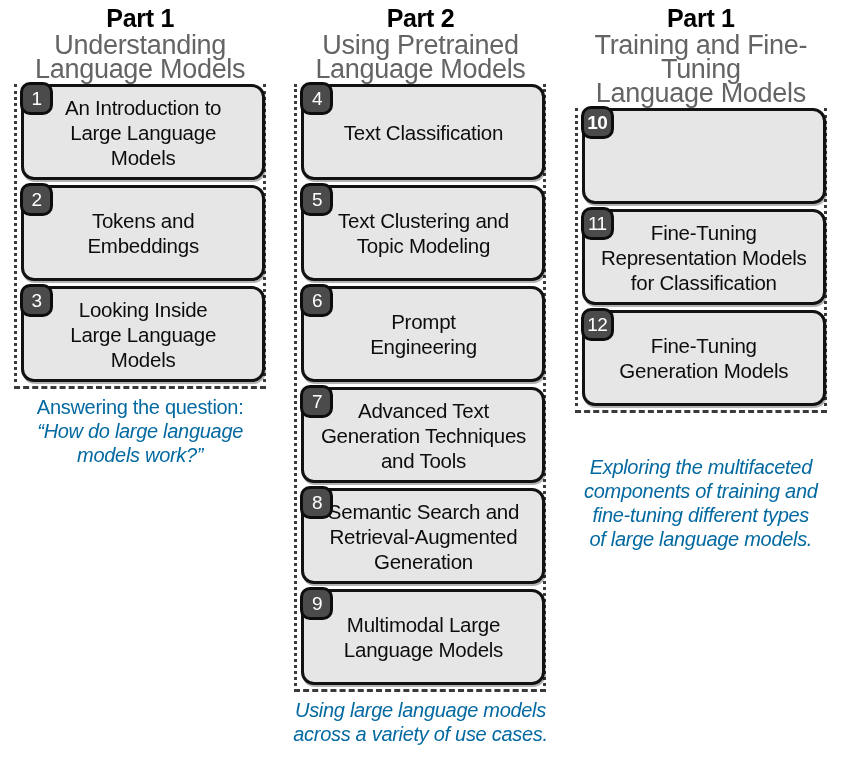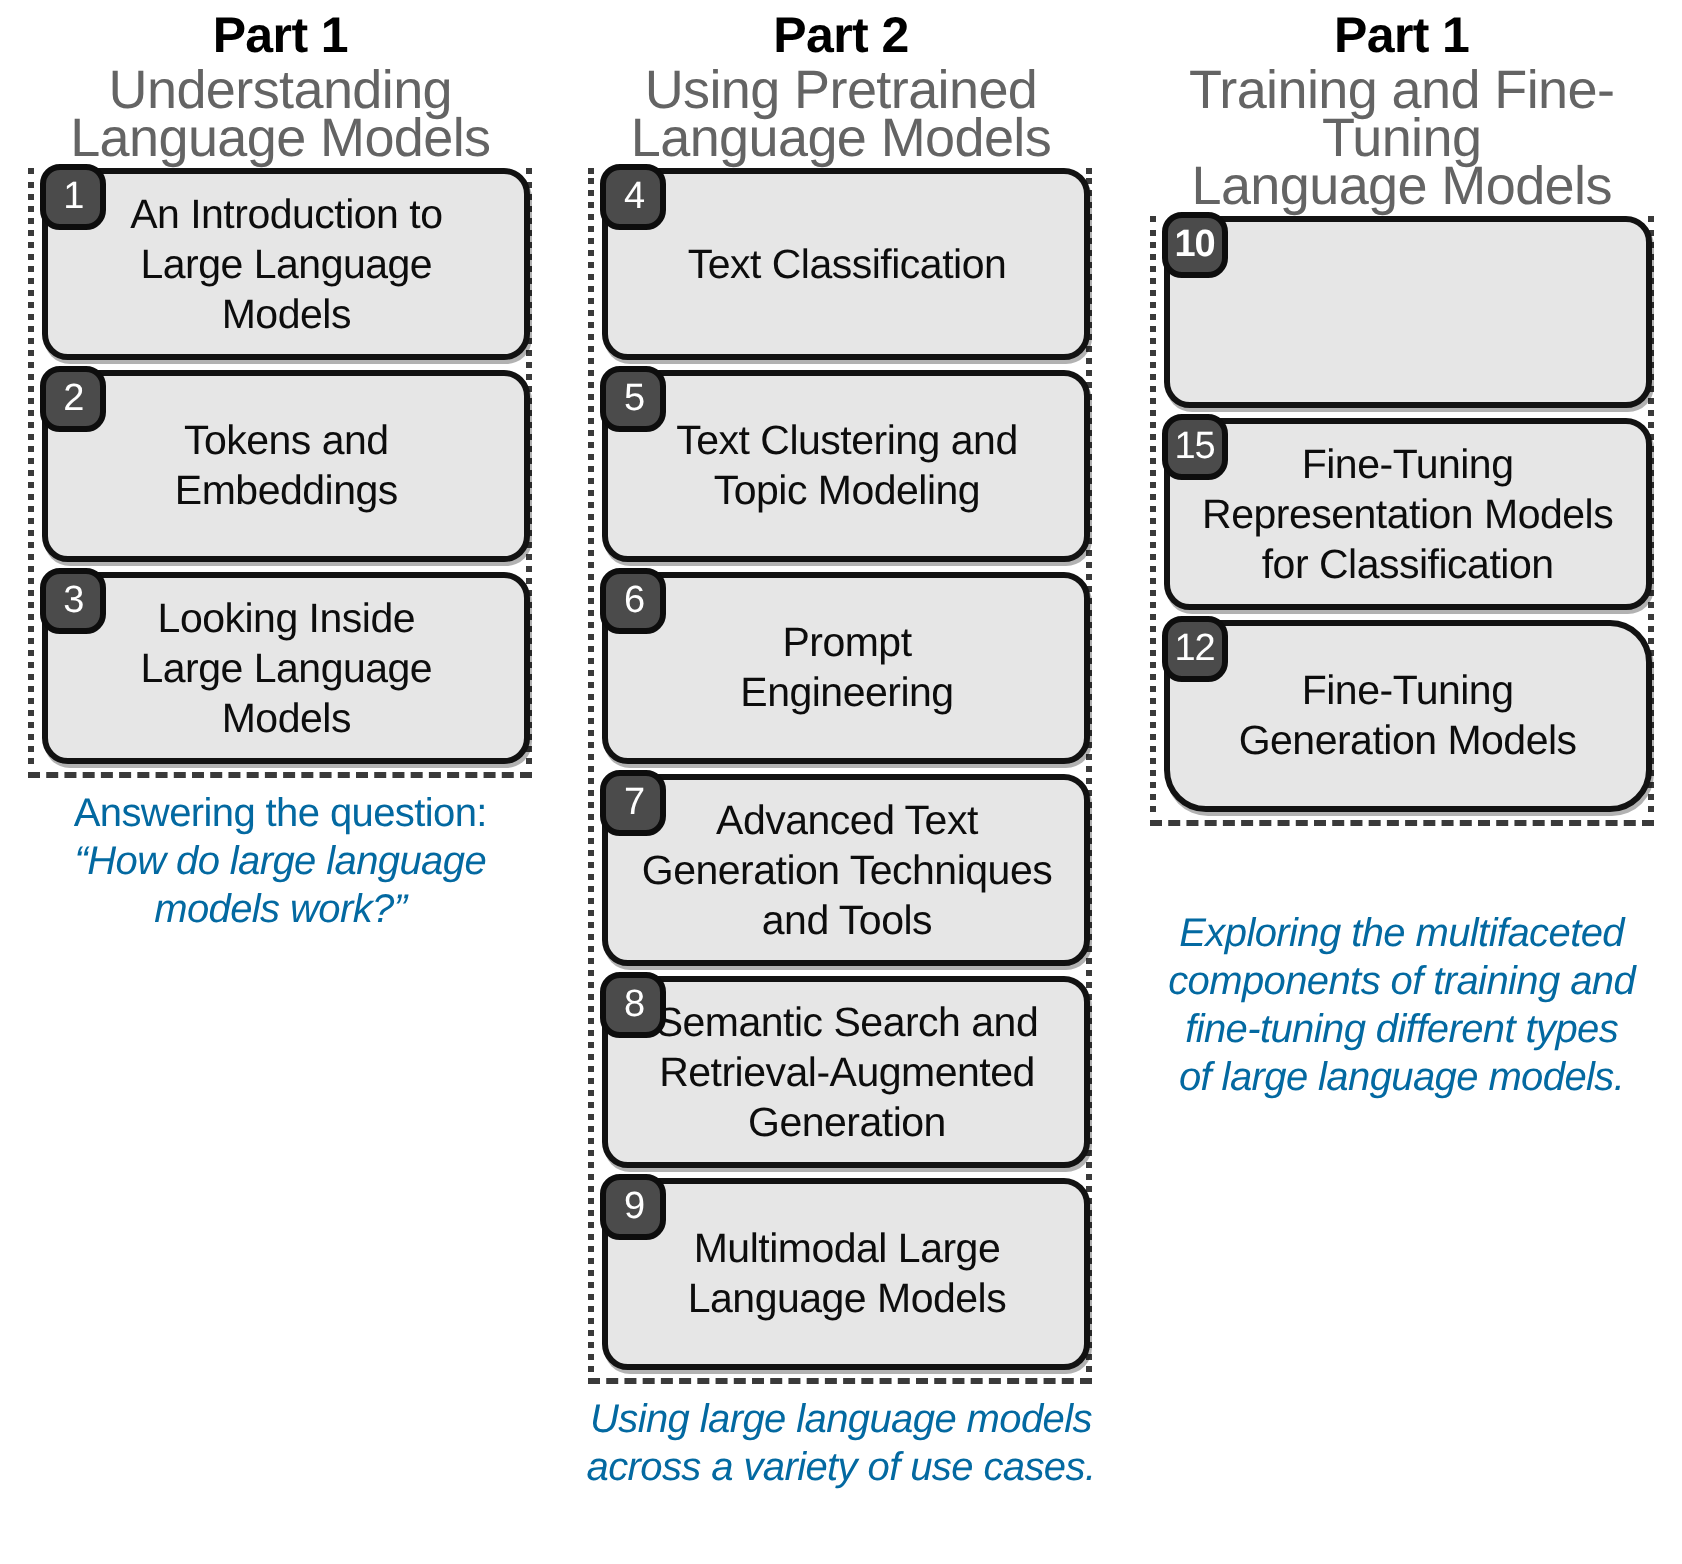--- a/index.html
+++ b/index.html
@@ -222,26 +222,26 @@
         <span class="part-title">Part 1</span>
         <span class="part-sub" style="white-space: pre-line;">Training and Fine-Tuning
 Language Models</span>
       </div>
       <div class="group">
         <div class="boxes">
           <div class="chapter" style="height: 96px; font-weight: bold;">
             <div class="badge">10</div>
           </div>
           <div class="chapter" style="height: 96px;">
-            <div class="badge">15</div>
+            <div class="badge">11</div>
             <span class="title">Fine-Tuning
 Representation Models
 for Classification</span>
           </div>
-          <div class="chapter" style="height: 96px; border-radius: 21px;">
+          <div class="chapter" style="height: 96px;">
             <div class="badge">12</div>
             <span class="title">Fine-Tuning
 Generation Models</span>
           </div>
         </div>
       </div>
       <div class="caption italic"><span class="quote" style="font-style: italic; margin-top: 36px;">Exploring the multifaceted
 components of training and
 fine-tuning different types
 of large language models.</span></div>

